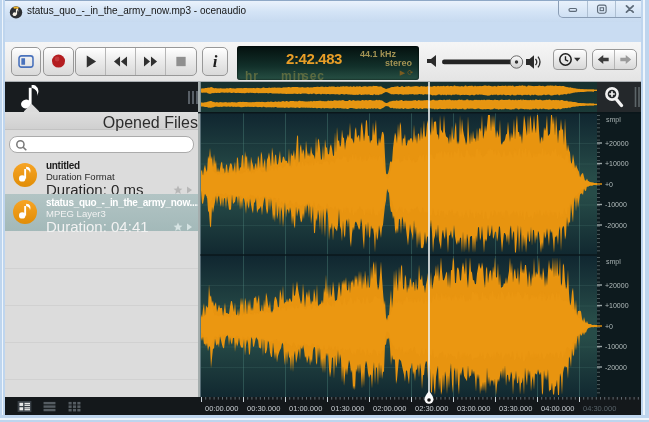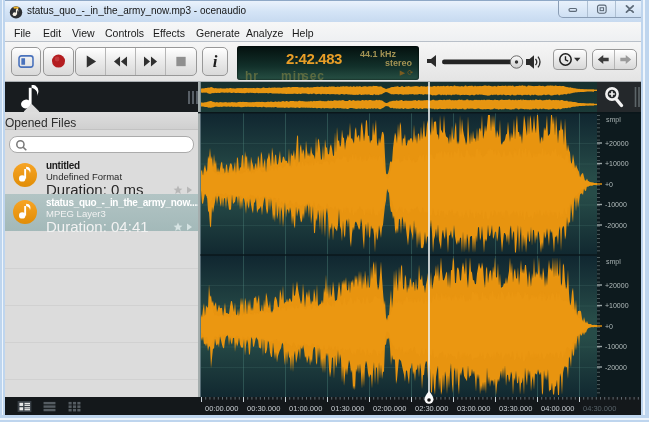--- a/index.html
+++ b/index.html
@@ -34,21 +34,21 @@
  background:linear-gradient(#04100e,#12302a 60%,#275044);box-shadow:inset 0 0 2px #000}
 .lcd span{position:absolute;white-space:pre}
 .ghost{color:#254440;font-weight:bold;font-size:20px;letter-spacing:1px}
 .ltime{color:#e99e27;font-weight:bold;font-size:15px;letter-spacing:-0.4px}
 .lkhz{color:#a29253;font-size:9px;font-weight:bold}
 .lu{color:#5c6b41;font-size:12px;font-weight:bold;letter-spacing:1px}
 
 .sidebar{position:absolute;left:5px;top:82px;width:193px;height:315px;background:#dcdcdc}
 .tabstrip{position:absolute;left:0;top:0;width:193px;height:30px;background:#181c1f}
 .sb-head{position:absolute;left:0;top:30px;width:193px;height:18px;background:linear-gradient(#dedede,#d0d0d0);
- border-bottom:1px solid #c2c2c2;text-align:left;font-size:12px;color:#2d2d2d;line-height:22px}
+ border-bottom:1px solid #c2c2c2;text-align:right;font-size:16px;color:#2d2d2d;line-height:22px}
 .search{position:absolute;left:4px;top:54px;width:185px;height:17px;background:#fff;
  border:1px solid #ababab;border-radius:8px}
 .item{position:absolute;left:0;width:193px;height:37px}
 .item .t1{position:absolute;left:41px;top:3px;font-size:10px;font-weight:bold;color:#1c1c1c;white-space:nowrap;letter-spacing:-0.3px}
 .item .t2{position:absolute;left:41px;top:13.5px;font-size:9.5px;color:#282828;white-space:nowrap}
 .item .t3{position:absolute;left:41px;top:23.5px;font-size:15px;color:#282828;white-space:nowrap}
 .item.sel{background:linear-gradient(#b2c4c4,#a3b9b9)}
 .item.sel .t1{color:#ffffff}
 .item.sel .t2,.item.sel .t3{color:#f2f2f2}
 .rowline{position:absolute;left:0;width:193px;height:1px;background:#d1d1d1}
@@ -86,30 +86,20 @@
             <rect x="12.7" y="6.7" width="3.6" height="3" fill="none" stroke="#5d6a78" stroke-width="1.1"></rect>
           </svg>
         </div>
   <div class="winbtn">
           <svg class="cc" viewBox="0 0 29 16">
             <path d="M11 4.8 L18 11.2 M18 4.8 L11 11.2" stroke="#5d6a78" stroke-width="1.9" stroke-linecap="round"></path>
           </svg>
         </div>
  </div>
 </div>
-<div class="menubar">
-      <div class="mitem" style="left:13px">File</div>
-      <div class="mitem" style="left:42px">Edit</div>
-      <div class="mitem" style="left:71px">View</div>
-      <div class="mitem" style="left:104px">Controls</div>
-      <div class="mitem" style="left:152px">Effects</div>
-      <div class="mitem" style="left:195px">Generate</div>
-      <div class="mitem" style="left:245px">Analyze</div>
-      <div class="mitem" style="left:291px">Help</div>
-    </div>
 <div class="toolbar">
  <div class="tbtn" style="left:10px;width:30px">
    <svg class="cc" viewBox="0 0 30 29">
           <rect x="7.5" y="8.5" width="15" height="12" rx="2.5" fill="none" stroke="#4a72bc" stroke-width="1.7"></rect>
           <rect x="10" y="11" width="4" height="7" fill="#4a72bc"></rect>
         </svg>
  </div>
  <div class="tbtn" style="left:42px;width:31px">
    <svg class="cc" viewBox="0 0 31 29">
           <circle cx="15.5" cy="14" r="7" fill="#b41d20"></circle>
@@ -215,21 +205,21 @@
                 <stop offset="0" stop-color="#f7a425"></stop>
                 <stop offset="1" stop-color="#e18d06"></stop>
               </linearGradient>
             </defs>
  <circle cx="13" cy="13" r="12" fill="url(#oc)"></circle>
  <circle cx="10.2" cy="16.4" r="3.2" fill="#fff"></circle>
  <rect x="12.2" y="7" width="1.9" height="9.6" fill="#fff"></rect>
  <path d="M14.1 7 q4.2 1.1 3.8 4.6 q1.6-4.2-1.1-6.3 l-2.7-0.6 z" fill="#fff"></path>
 </svg></div>
    <div class="t1">untitled</div>
-   <div class="t2">Undefined Format</div>
+   <div class="t2">Duration Format</div>
    <div class="t3">Duration: 0 ms</div>
    <div class="abs" style="left:168px;top:24px;width:24px;height:10px;opacity:0.55">
  <svg width="24" height="10" viewBox="0 0 24 10">
             <path d="M5 0.5 L6.3 3.4 L9.4 3.7 L7 5.8 L7.8 8.9 L5 7.2 L2.2 8.9 L3 5.8 L0.6 3.7 L3.7 3.4 Z" fill="#9a9a9a"></path>
             <path d="M14 1.5 L19 5 L14 8.5 Z" fill="#9a9a9a"></path>
           </svg>
 </div>
  </div>
  <div class="item sel" style="top:112px">
    <div class="abs" style="left:7px;top:5px"><svg width="26" height="26" viewBox="0 0 26 26">

